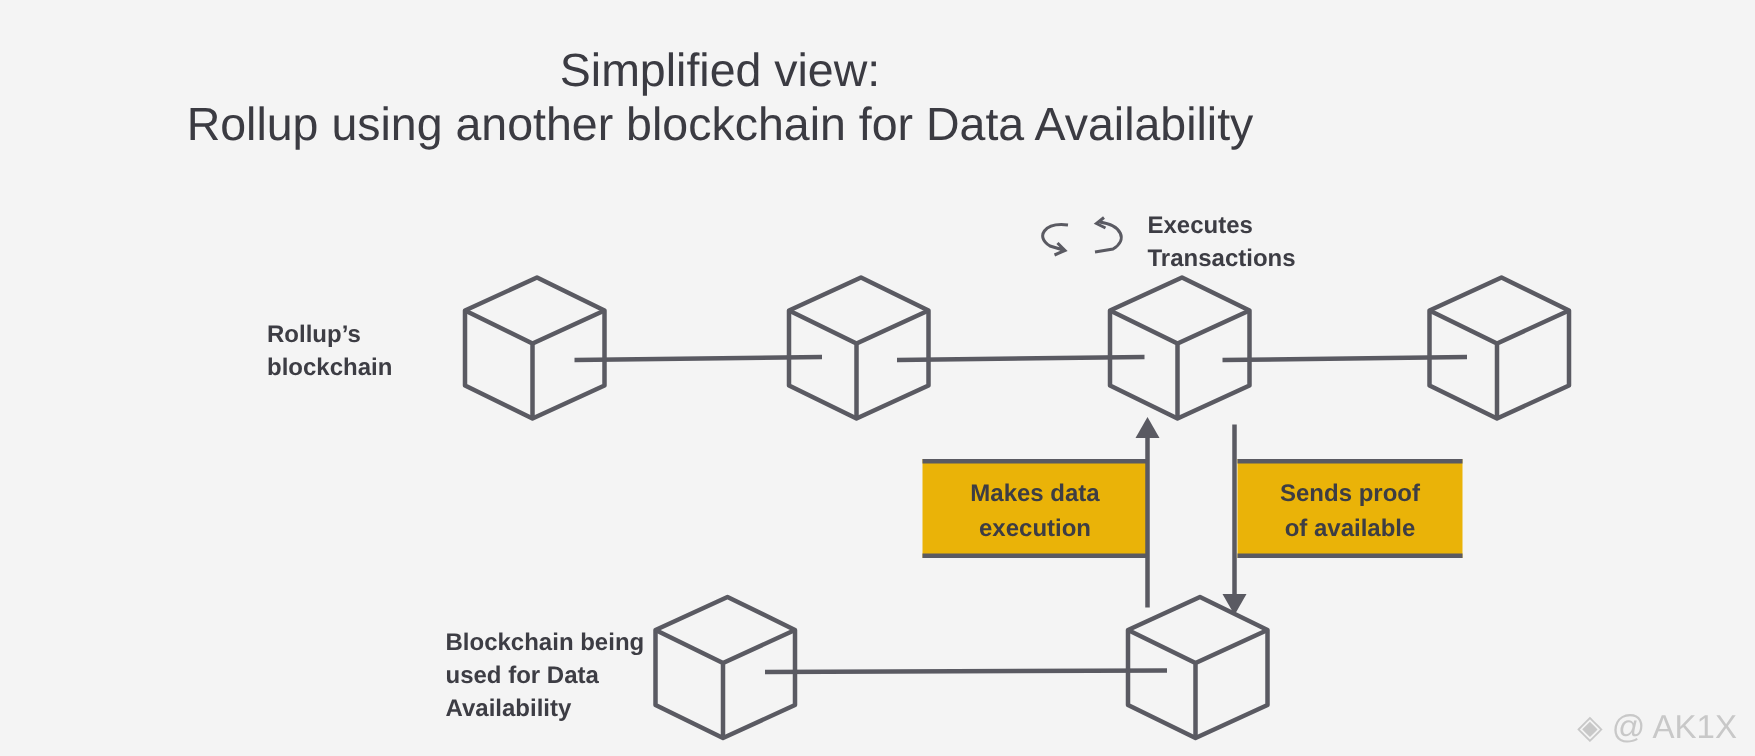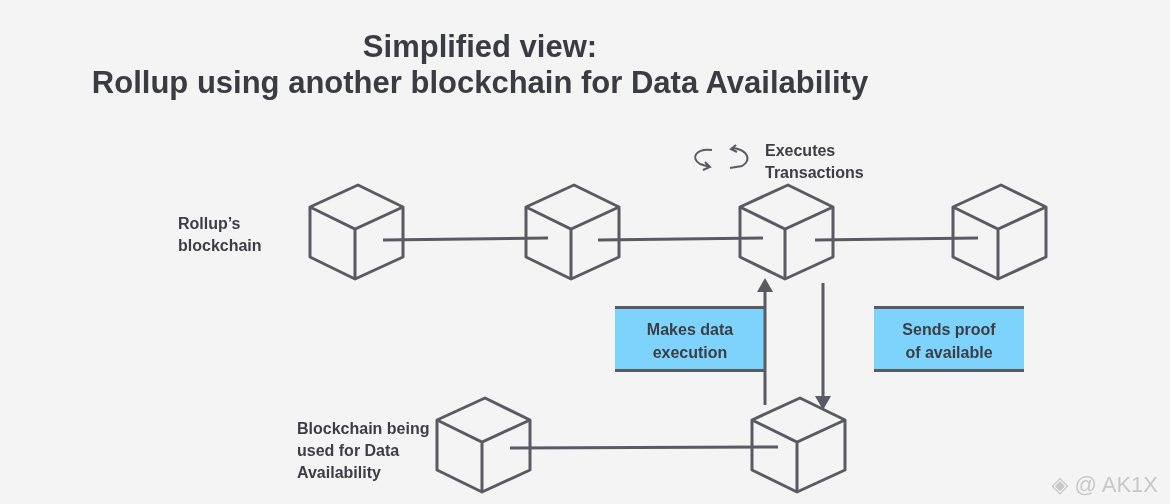--- a/index.html
+++ b/index.html
@@ -1,22 +1,22 @@
 <!DOCTYPE html>
 <html><head>
 <meta charset="utf-8">
 <style>
   html, body { margin: 0; padding: 0; }
   body { width: 1170px; height: 504px; background: #f4f4f4; position: relative; overflow: hidden;
          font-family: "Liberation Sans", "DejaVu Sans", sans-serif; color: #3a3a40; }
-  .title { position: absolute; left: 0; width: 960px; text-align: center; font-weight: bold; color: #3b3b42; font-size: 31px; line-height: 40px; }
+  .title { position: absolute; left: 0; width: 960px; text-align: center; font-weight: normal; color: #3b3b42; font-size: 31px; line-height: 40px; }
   .t1 { top: 27px; }
   .t2 { top: 63px; }
   .label { position: absolute; font-size: 16px; font-weight: bold; color: #3d3d44; line-height: 22px; }
-  .box { position: absolute; background: #7dd3fc; border-top: 3px solid #5a5a62; border-bottom: 3px solid #5a5a62;
+  .box { position: absolute; background: #eab308; border-top: 3px solid #5a5a62; border-bottom: 3px solid #5a5a62;
          font-size: 16px; font-weight: bold; color: #3d3d44; text-align: center; line-height: 23px; box-sizing: border-box; padding-top: 9px; }
   svg { position: absolute; left: 0; top: 0; }
   .wm { position: absolute; right: 12px; bottom: 6px; color: #c8c8c8; font-size: 22px; display: flex; align-items: center; gap: 6px; }
 </style>
 </head>
 <body>
 
 <div class="title t1">Simplified view:</div>
 <div class="title t2">Rollup using another blockchain for Data Availability</div>
 
@@ -34,21 +34,21 @@
 <div class="label" style="left:765px; top:140px;">
   <div>Executes</div>
   <div>Transactions</div>
 </div>
 
 <div class="box" style="left:615px; top:306px; width:150px; height:66px;">
   <div>Makes data</div>
   <div>execution</div>
 </div>
 
-<div class="box" style="left:874px; top:306px; width:150px; height:66px;">
+<div class="box" style="left:825px; top:306px; width:150px; height:66px;">
   <div>Sends proof</div>
   <div>of available</div>
 </div>
 
 <svg width="1170" height="504">
   <defs>
     <g id="cube">
       <path d="M0,-12 L45,10 L45,60 L-3,82 L-48,60 L-48,10 Z" fill="none" stroke="#5a5a62" stroke-width="3" stroke-linejoin="round"></path>
       <path d="M-48,10 L-3,32 L45,10 M-3,32 L-3,82" fill="none" stroke="#5a5a62" stroke-width="3"></path>
     </g>

